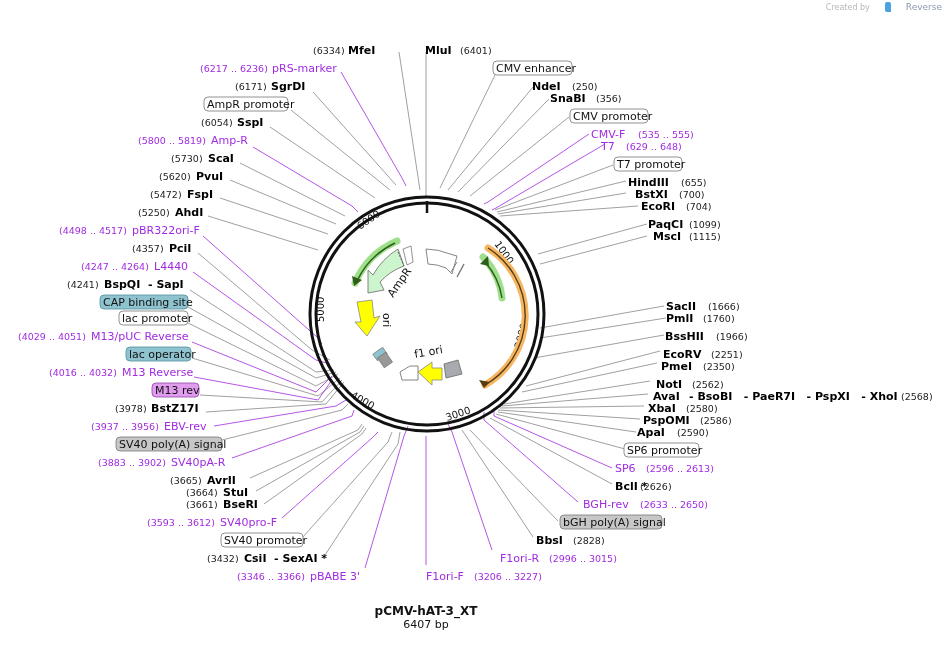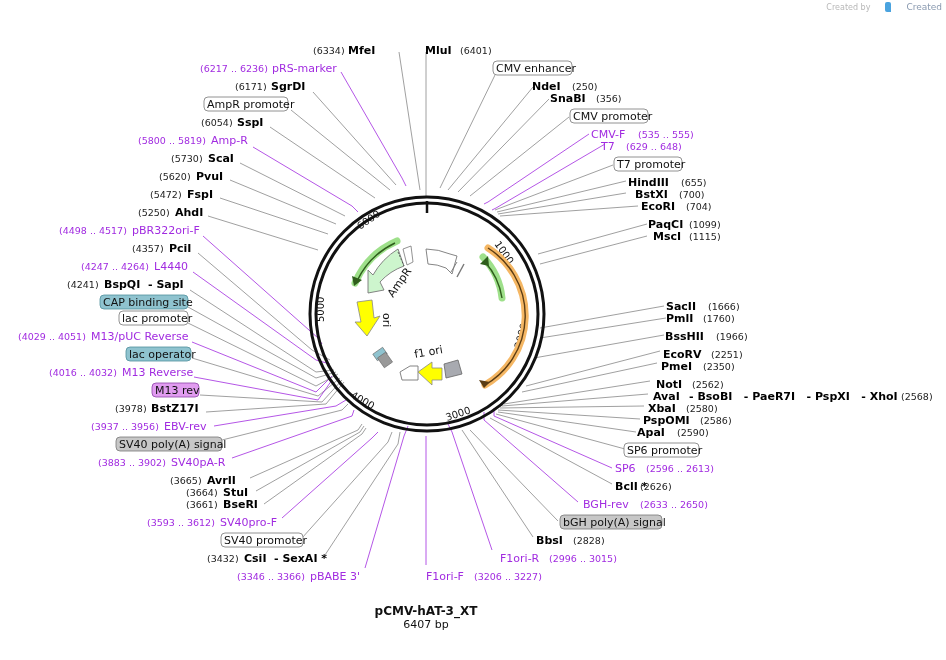--- a/index.html
+++ b/index.html
@@ -16,21 +16,21 @@
   .credit { position:absolute; right:4px; top:2px; font-size:8px; color:#b8b8b8; font-family:"DejaVu Sans", sans-serif; display:flex; align-items:center; gap:15px;justify-content:flex-end; }
   .credit .brand { color:#8a9ab0; font-size:9px; }
   .credit .logo { width:6px; height:10px; background:#4aa3df; border-radius:2px 2px 0 2px; display:inline-block; }
 </style>
 </head>
 <body>
 
 <div class="credit">
   <span>Created by</span>
   <span class="logo"></span>
-  <span class="brand">Created</span>
+  <span class="brand">Reverse</span>
 </div>
 
 <svg id="map" width="946" height="660" viewBox="0 0 946 660" xmlns="http://www.w3.org/2000/svg">
 
   <g fill="none" stroke-width="0.8">
 
     <polyline stroke="#888" points="399,52 420,190"></polyline>
     <polyline stroke="#888" points="426,52 426,196"></polyline>
     <polyline stroke="#a12be0" points="341,72 402,178 406,186"></polyline>
     <polyline stroke="#888" points="313,92 396,185"></polyline>

